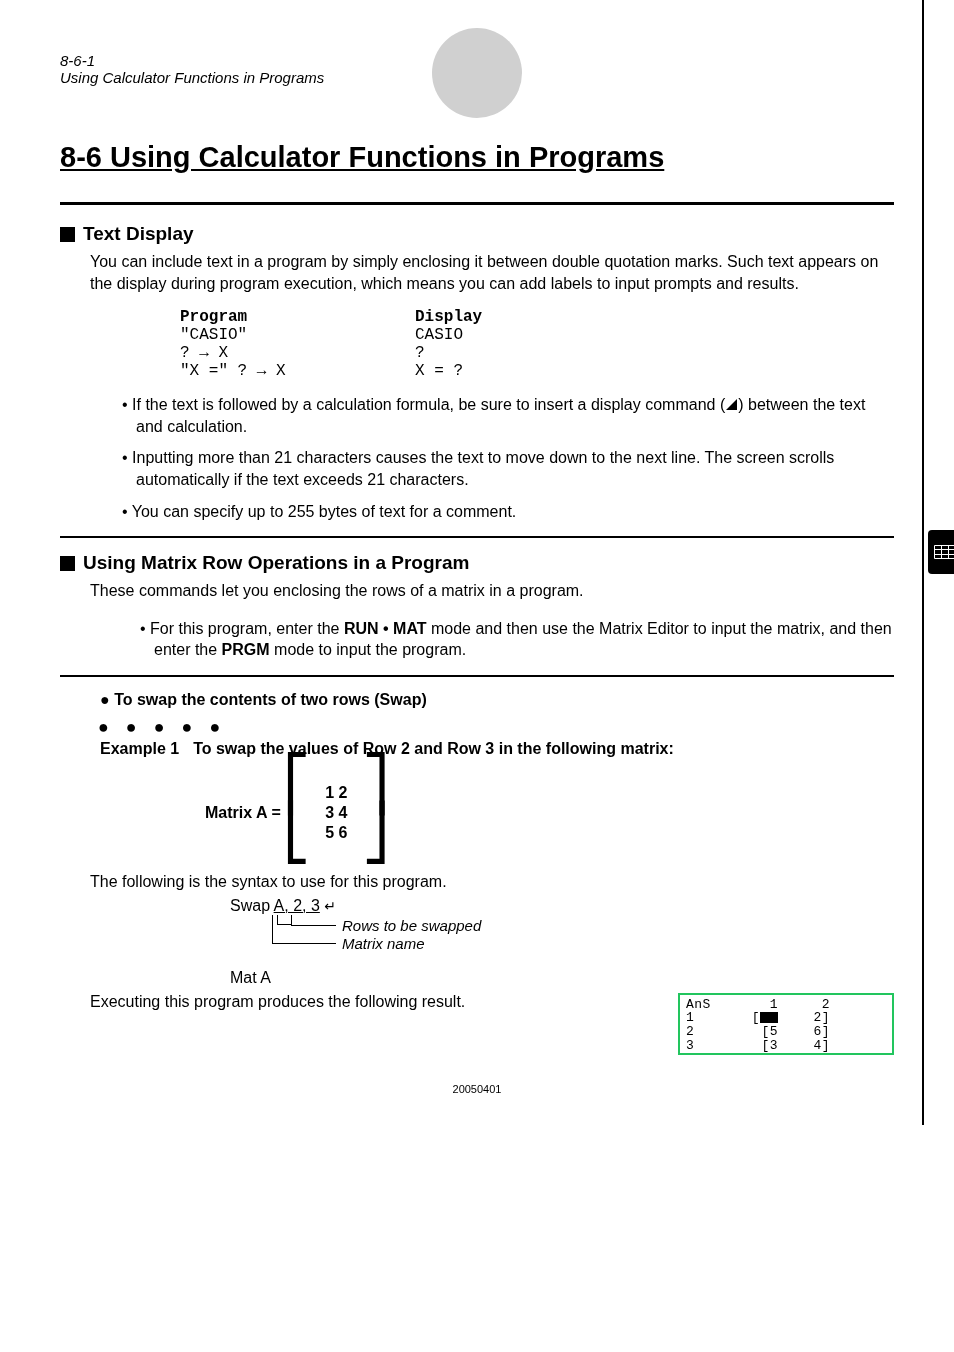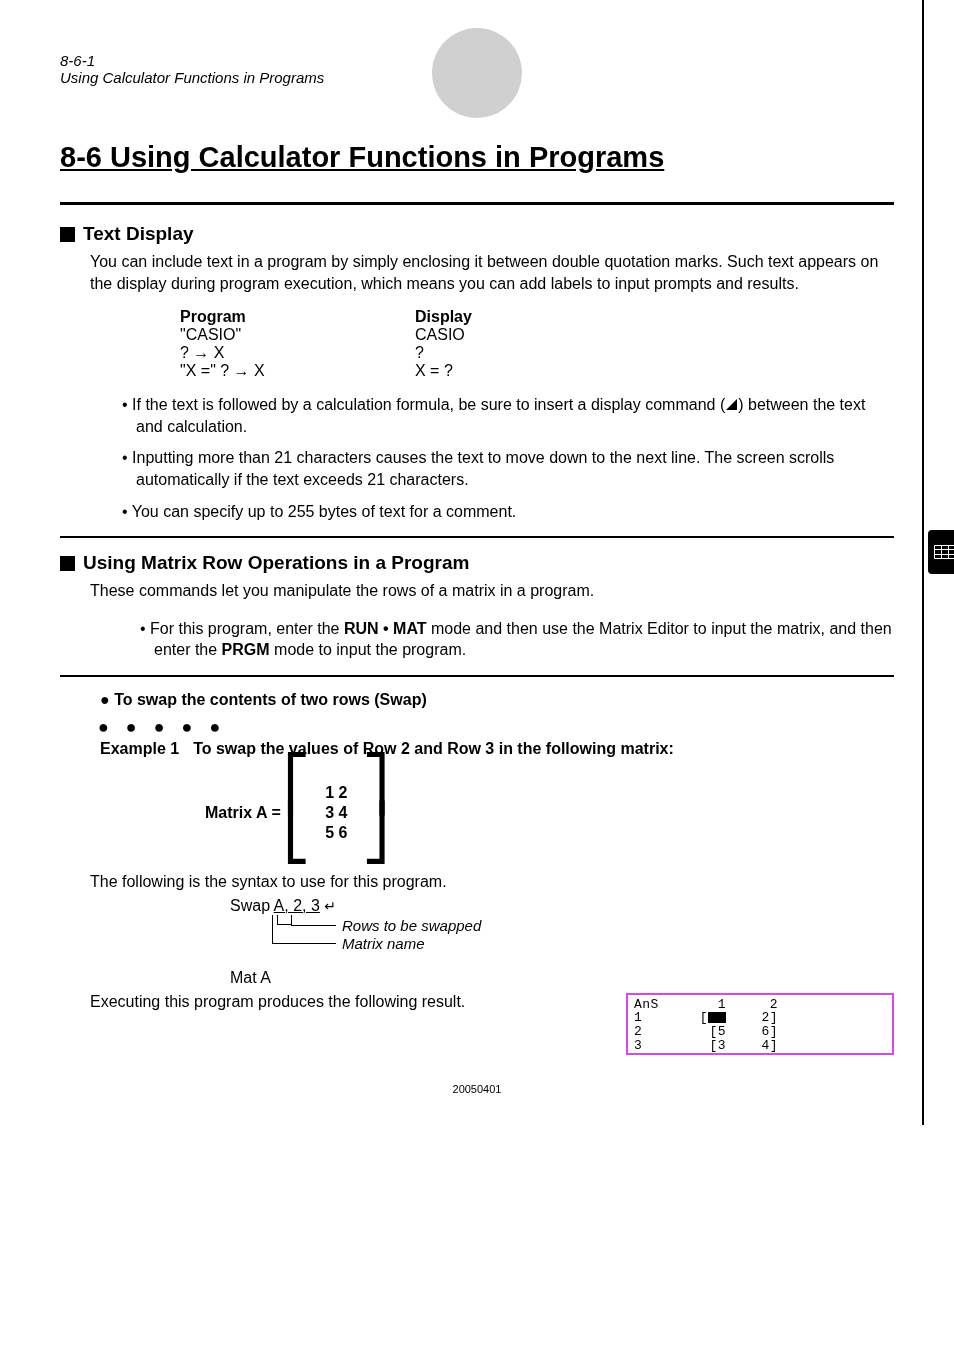--- a/index.html
+++ b/index.html
@@ -19,21 +19,21 @@
     background: #d0d0d0;
     z-index: 0;
   }
   .header-text { text-align: left; font-style: italic; position: relative; z-index: 1; font-size: 15px; padding-top: 22px; }
   .main-heading { font-size: 29px; font-weight: bold; margin-top: 55px; margin-bottom: 28px; text-decoration: underline; }
   .black-rule { height: 3px; background: #000; margin: 8px 0 18px 0; }
   .black-rule-thin { height: 2px; background: #000; margin: 14px 0 14px 0; }
   .sub-heading { font-size: 19px; font-weight: bold; display: flex; align-items: center; gap: 8px; }
   .square { display:inline-block; width:15px; height:15px; background:#000; }
   .body-text { font-size: 16px; line-height: 1.35; margin-left: 30px; margin-top: 6px; }
-  .tbl { margin-left: 120px; margin-top: 14px; margin-bottom: 14px; }
+  .tbl { margin-left: 120px; margin-top: 14px; margin-bottom: 14px; font-family: Liberation Mono, monospace; }
   .tbl-row { display:flex; }
   .tbl-c1 { width: 235px; font-size: 16px; }
   .tbl-c2 { font-size: 16px; }
   .bold { font-weight: bold; }
   .bullet-list { margin-left: 62px; margin-top: 10px; }
   .bullet-item { font-size: 16px; line-height: 1.35; text-indent: -14px; padding-left: 14px; margin-bottom: 10px; }
   .subbullet { margin-left: 80px; font-size: 16px; line-height: 1.35; text-indent: -14px; padding-left: 14px; margin-top: 16px; }
   .small-bold { font-weight: bold; font-size:16px; margin-left: 40px; }
   .dots { margin-left:38px; font-size:18px; letter-spacing: 6px; margin-top:8px; margin-bottom:2px; }
   .example-row { display:flex; font-weight:bold; font-size:16px; margin-left:40px; gap:14px; }
@@ -47,21 +47,21 @@
   .conn { position:absolute; border-left:1px solid #000; border-bottom:1px solid #000; }
   .annot-label { position:absolute; font-style:italic; font-size:15px; }
   .mat-line { margin-left:170px; font-size:16px; margin-top:6px; }
   .footer-date { text-align:center; font-size:11px; margin-top: 28px; }
   .side-divider { position:absolute; right: 30px; top: 0; bottom: 0; width: 2px; background:#000; }
   .side-icon { position:absolute; right: -8px; top: 530px; width: 34px; height: 44px; background:#000; border-radius:4px; display:flex; flex-direction:column; align-items:center; justify-content:center; gap:2px; }
   .side-icon-screen { width:22px; height:14px; background:#fff; border-radius:1px; display:grid; grid-template-columns:repeat(3,1fr); grid-template-rows:repeat(3,1fr); gap:1px; padding:1px;}
   .side-icon-screen span{ background:#000; }
   .result-row { display:flex; align-items:flex-start; margin-top: 6px; gap: 27px; }
   .result-label { font-size:16px; margin-left:30px; flex:1; }
-  .calc-screen { border:2px solid #d946ef; width:268px; font-family: "Courier New", monospace; font-size:13px; padding:3px 6px 1px 6px; line-height:1.05; letter-spacing:0.5px;}
+  .calc-screen { border:2px solid #22c55e; width:216px; font-family: "Courier New", monospace; font-size:13px; padding:3px 6px 1px 6px; line-height:1.05; letter-spacing:0.5px;}
   .calc-row{ display:flex; }
   .calc-c{ width:52px; text-align:right; }
   .calc-c0{ width:40px; text-align:left; }
   .cursor-box{ display:inline-block; background:#000; color:#000; width:18px; height:11px; vertical-align:middle;}
   .brk-l, .brk-r { font-family:"Courier New",monospace; }
   .under { text-decoration: underline; text-decoration-thickness:1px; }
   .carriage { font-size:14px; }
   .tri { display:inline-block; width:0;height:0;border-style:solid;border-width:0 0 11px 11px;border-color:transparent transparent #000 transparent; vertical-align:baseline; margin:0 1px;}
 </style>
 </head>
@@ -123,21 +123,21 @@
     <div class="bullet-item">• <span>Inputting more than 21 characters causes the text to move down to the next line. The screen scrolls automatically if the text exceeds 21 characters.</span></div>
     <div class="bullet-item">• <span>You can specify up to 255 bytes of text for a comment.</span></div>
   </div>
 
   <div class="black-rule-thin"></div>
 
   <div class="sub-heading">
     <span class="square"></span>
     <span>Using Matrix Row Operations in a Program</span>
   </div>
-  <div class="body-text">These commands let you manipulate the rows of a matrix in a program.</div>
+  <div class="body-text">These commands let you enclosing the rows of a matrix in a program.</div>
   <div class="subbullet">• <span>For this program, enter the </span><span class="bold">RUN • MAT</span><span> mode and then use the Matrix Editor to input the matrix, and then enter the </span><span class="bold">PRGM</span><span> mode to input the program.</span></div>
 
   <div class="black-rule-thin"></div>
 
   <div class="small-bold"><span>●</span> <span>To swap the contents of two rows (Swap)</span></div>
   <div class="dots">● ● ● ● ●</div>
   <div class="example-row">
     <span>Example 1</span>
     <span>To swap the values of Row 2 and Row 3 in the following matrix:</span>
   </div>

